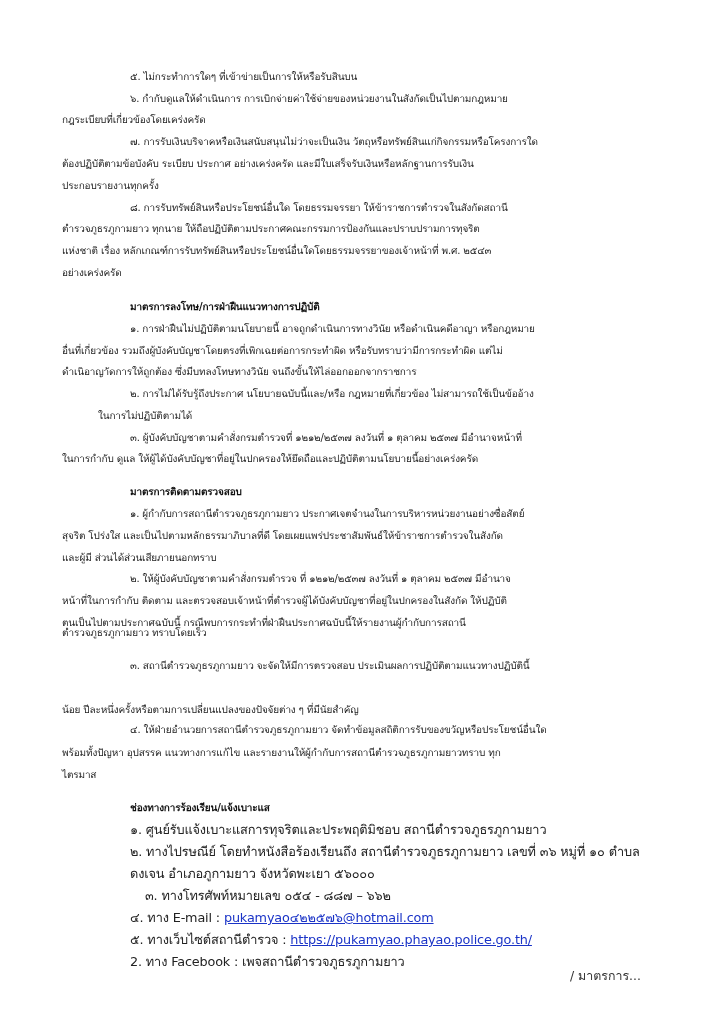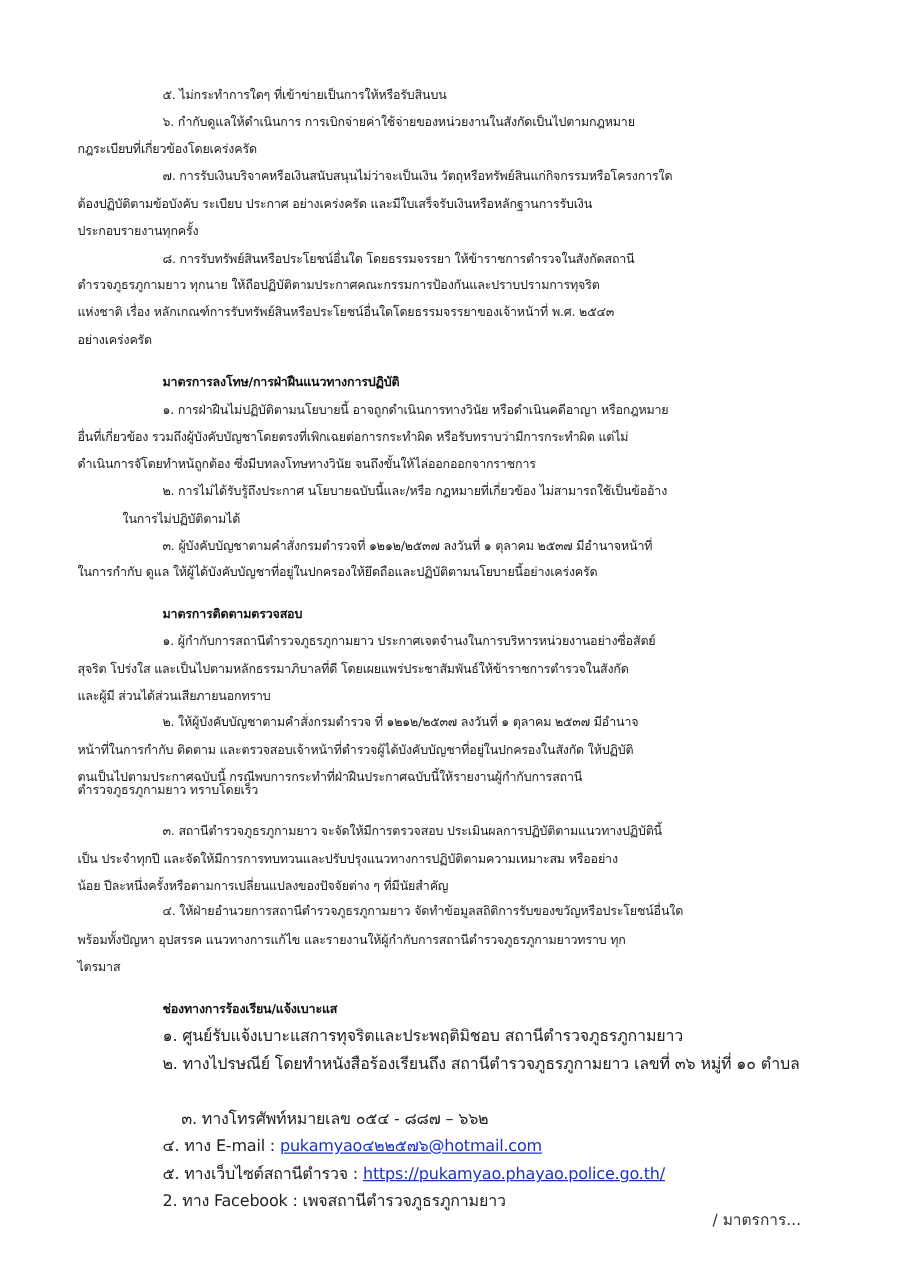--- a/index.html
+++ b/index.html
@@ -29,42 +29,42 @@
     <div class="line ind" style="top: 133px;">๗. การรับเงินบริจาคหรือเงินสนับสนุนไม่ว่าจะเป็นเงิน วัตถุหรือทรัพย์สินแก่กิจกรรมหรือโครงการใด</div>
     <div class="line " style="top: 155px;">ต้องปฏิบัติตามข้อบังคับ ระเบียบ ประกาศ อย่างเคร่งครัด และมีใบเสร็จรับเงินหรือหลักฐานการรับเงิน</div>
     <div class="line " style="top: 177px;">ประกอบรายงานทุกครั้ง</div>
     <div class="line ind" style="top: 199px;">๘. การรับทรัพย์สินหรือประโยชน์อื่นใด โดยธรรมจรรยา ให้ข้าราชการตำรวจในสังกัดสถานี</div>
     <div class="line " style="top: 220px;">ตำรวจภูธรภูกามยาว ทุกนาย ให้ถือปฏิบัติตามประกาศคณะกรรมการป้องกันและปราบปรามการทุจริต</div>
     <div class="line " style="top: 242px;">แห่งชาติ เรื่อง หลักเกณฑ์การรับทรัพย์สินหรือประโยชน์อื่นใดโดยธรรมจรรยาของเจ้าหน้าที่ พ.ศ. ๒๕๔๓</div>
     <div class="line " style="top: 264px;">อย่างเคร่งครัด</div>
     <div class="line head" style="top: 298px;">มาตรการลงโทษ/การฝ่าฝืนแนวทางการปฏิบัติ</div>
     <div class="line ind" style="top: 320px;">๑. การฝ่าฝืนไม่ปฏิบัติตามนโยบายนี้ อาจถูกดำเนินการทางวินัย หรือดำเนินคดีอาญา หรือกฎหมาย</div>
     <div class="line " style="top: 342px;">อื่นที่เกี่ยวข้อง รวมถึงผู้บังคับบัญชาโดยตรงที่เพิกเฉยต่อการกระทำผิด หรือรับทราบว่ามีการกระทำผิด แต่ไม่</div>
-    <div class="line " style="top: 363px;">ดำเนินการจัโดยทำหน้ถูกต้อง ซึ่งมีบทลงโทษทางวินัย จนถึงขั้นให้ไล่ออกออกจากราชการ</div>
+    <div class="line " style="top: 363px;">ดำเนิอาญาัดการให้ถูกต้อง ซึ่งมีบทลงโทษทางวินัย จนถึงขั้นให้ไล่ออกออกจากราชการ</div>
     <div class="line ind" style="top: 385px;">๒. การไม่ได้รับรู้ถึงประกาศ นโยบายฉบับนี้และ/หรือ กฎหมายที่เกี่ยวข้อง ไม่สามารถใช้เป็นข้ออ้าง</div>
     <div class="line " style="top: 407px; margin-left: 36px;">ในการไม่ปฏิบัติตามได้</div>
     <div class="line ind" style="top: 429px;">๓. ผู้บังคับบัญชาตามคำสั่งกรมตำรวจที่ ๑๒๑๒/๒๕๓๗ ลงวันที่ ๑ ตุลาคม ๒๕๓๗ มีอำนาจหน้าที่</div>
     <div class="line " style="top: 450px;">ในการกำกับ ดูแล ให้ผู้ได้บังคับบัญชาที่อยู่ในปกครองให้ยึดถือและปฏิบัติตามนโยบายนี้อย่างเคร่งครัด</div>
     <div class="line head" style="top: 483px;">มาตรการติดตามตรวจสอบ</div>
     <div class="line ind" style="top: 505px;">๑. ผู้กำกับการสถานีตำรวจภูธรภูกามยาว ประกาศเจตจำนงในการบริหารหน่วยงานอย่างซื่อสัตย์</div>
     <div class="line " style="top: 527px;">สุจริต  โปร่งใส และเป็นไปตามหลักธรรมาภิบาลที่ดี โดยเผยแพร่ประชาสัมพันธ์ให้ข้าราชการตำรวจในสังกัด</div>
     <div class="line " style="top: 549px;">และผู้มี ส่วนได้ส่วนเสียภายนอกทราบ</div>
     <div class="line ind" style="top: 570px;">๒. ให้ผู้บังคับบัญชาตามคำสั่งกรมตำรวจ ที่ ๑๒๑๒/๒๕๓๗ ลงวันที่ ๑ ตุลาคม ๒๕๓๗ มีอำนาจ</div>
     <div class="line " style="top: 592px;">หน้าที่ในการกำกับ ติดตาม และตรวจสอบเจ้าหน้าที่ตำรวจผู้ได้บังคับบัญชาที่อยู่ในปกครองในสังกัด ให้ปฏิบัติ</div>
     <div class="line " style="top: 614px;">ตนเป็นไปตามประกาศฉบับนี้ กรณีพบการกระทำที่ฝ่าฝืนประกาศฉบับนี้ให้รายงานผู้กำกับการสถานี</div>
     <div class="line " style="top: 624px;">ตำรวจภูธรภูกามยาว ทราบโดยเร็ว</div>
     <div class="line ind" style="top: 657px;">๓. สถานีตำรวจภูธรภูกามยาว จะจัดให้มีการตรวจสอบ ประเมินผลการปฏิบัติตามแนวทางปฏิบัตินี้</div>
-    <div class="line " style="top: 679px;">เป็น ประจำทุกปี และจัดให้มีการการทบทวนและปรับปรุงแนวทางการปฏิบัติตามความเหมาะสม หรืออย่าง</div>
     <div class="line " style="top: 701px;">น้อย ปีละหนึ่งครั้งหรือตามการเปลี่ยนแปลงของปัจจัยต่าง ๆ ที่มีนัยสำคัญ</div>
     <div class="line ind" style="top: 721px;">๔. ให้ฝ่ายอำนวยการสถานีตำรวจภูธรภูกามยาว จัดทำข้อมูลสถิติการรับของขวัญหรือประโยชน์อื่นใด</div>
     <div class="line " style="top: 744px;">พร้อมทั้งปัญหา อุปสรรค แนวทางการแก้ไข และรายงานให้ผู้กำกับการสถานีตำรวจภูธรภูกามยาวทราบ ทุก</div>
     <div class="line " style="top: 766px;">ไตรมาส</div>
     <div class="line head" style="top: 799px;">ช่องทางการร้องเรียน/แจ้งเบาะแส</div>
     <div class="line contact" style="top: 821px;">๑. ศูนย์รับแจ้งเบาะแสการทุจริตและประพฤติมิชอบ สถานีตำรวจภูธรภูกามยาว</div>
     <div class="line contact" style="top: 843px;">๒. ทางไปรษณีย์ โดยทำหนังสือร้องเรียนถึง สถานีตำรวจภูธรภูกามยาว เลขที่ ๓๖ หมู่ที่ ๑๐ ตำบล</div>
+    <div class="line contact" style="top: 865px;">ดงเจน อำเภอภูกามยาว จังหวัดพะเยา ๕๖๐๐๐</div>
     <div class="line contact" style="top: 887px; margin-left: 15px;">๓. ทางโทรศัพท์หมายเลข ๐๕๔ - ๘๘๗ – ๖๖๒</div>
   </div>
 
 <div class="line contact" style="top:909px">
   <span>๔. ทาง E-mail : </span><span class="link">pukamyao๔๒๒๕๗๖@hotmail.com</span>
 </div>
 <div class="line contact" style="top:931px">
   <span>๕. ทางเว็บไซต์สถานีตำรวจ : </span><span class="link">https://pukamyao.phayao.police.go.th/</span>
 </div>
 <div class="line contact" style="top:953px">2. ทาง Facebook : เพจสถานีตำรวจภูธรภูกามยาว</div>

